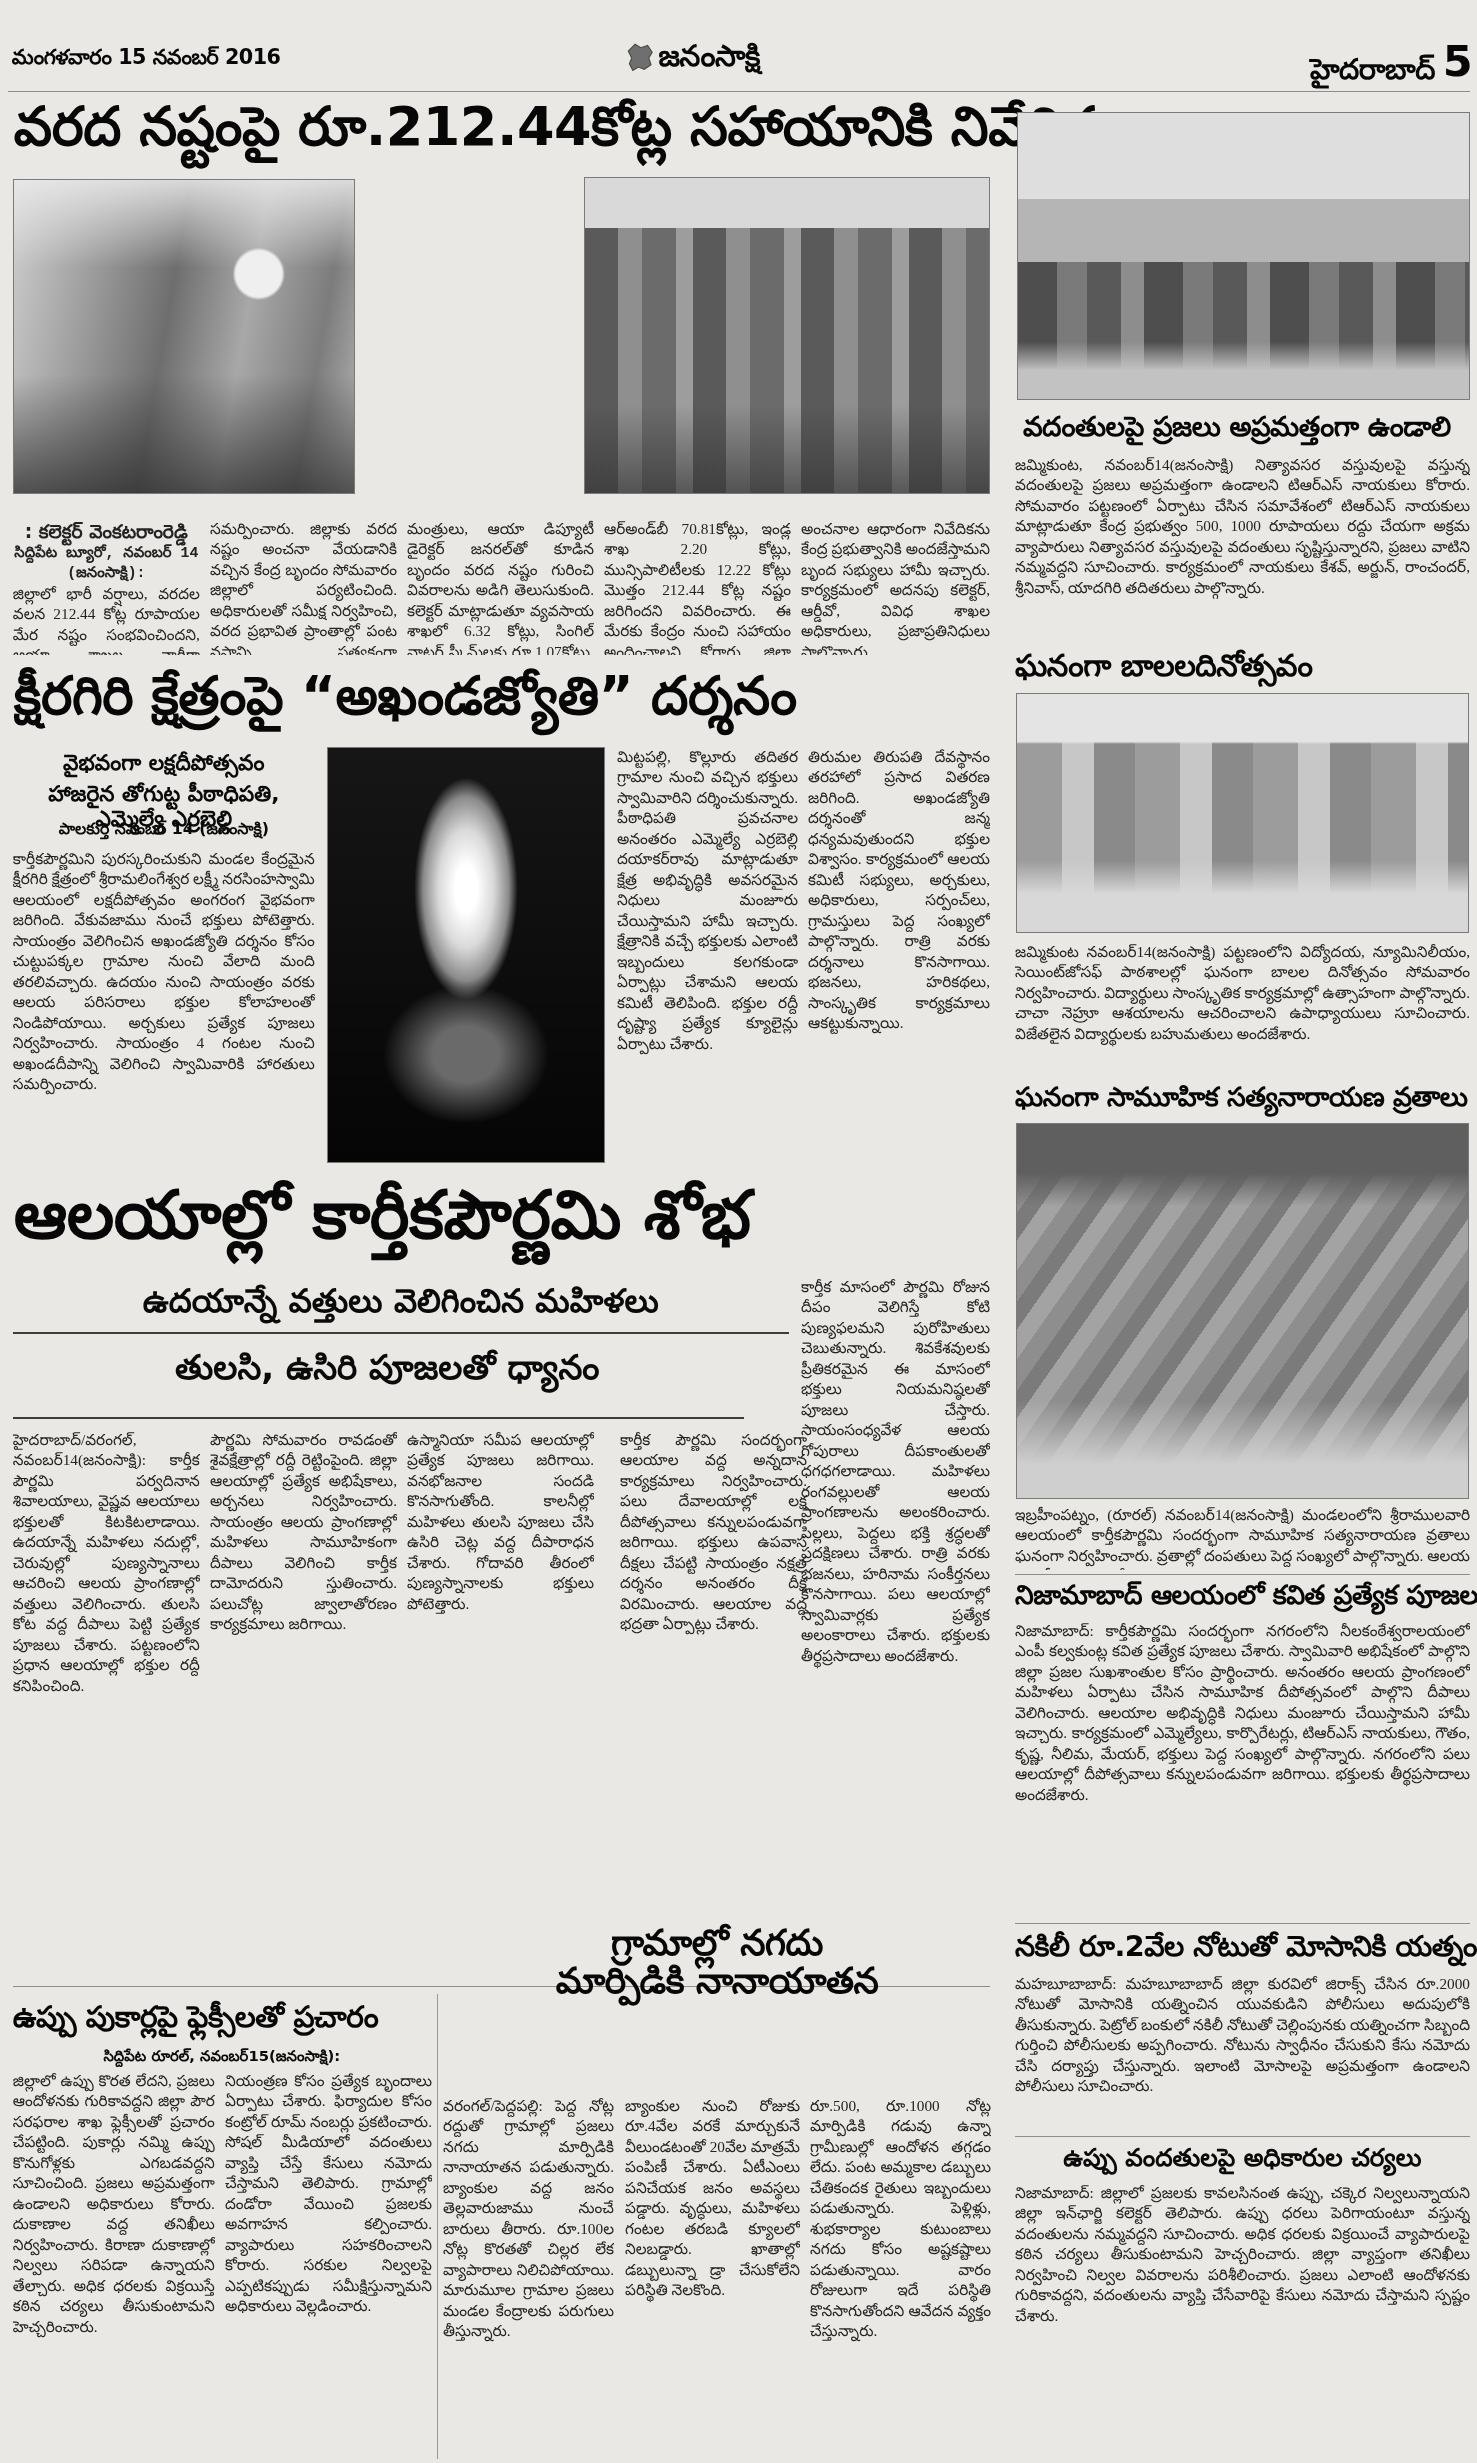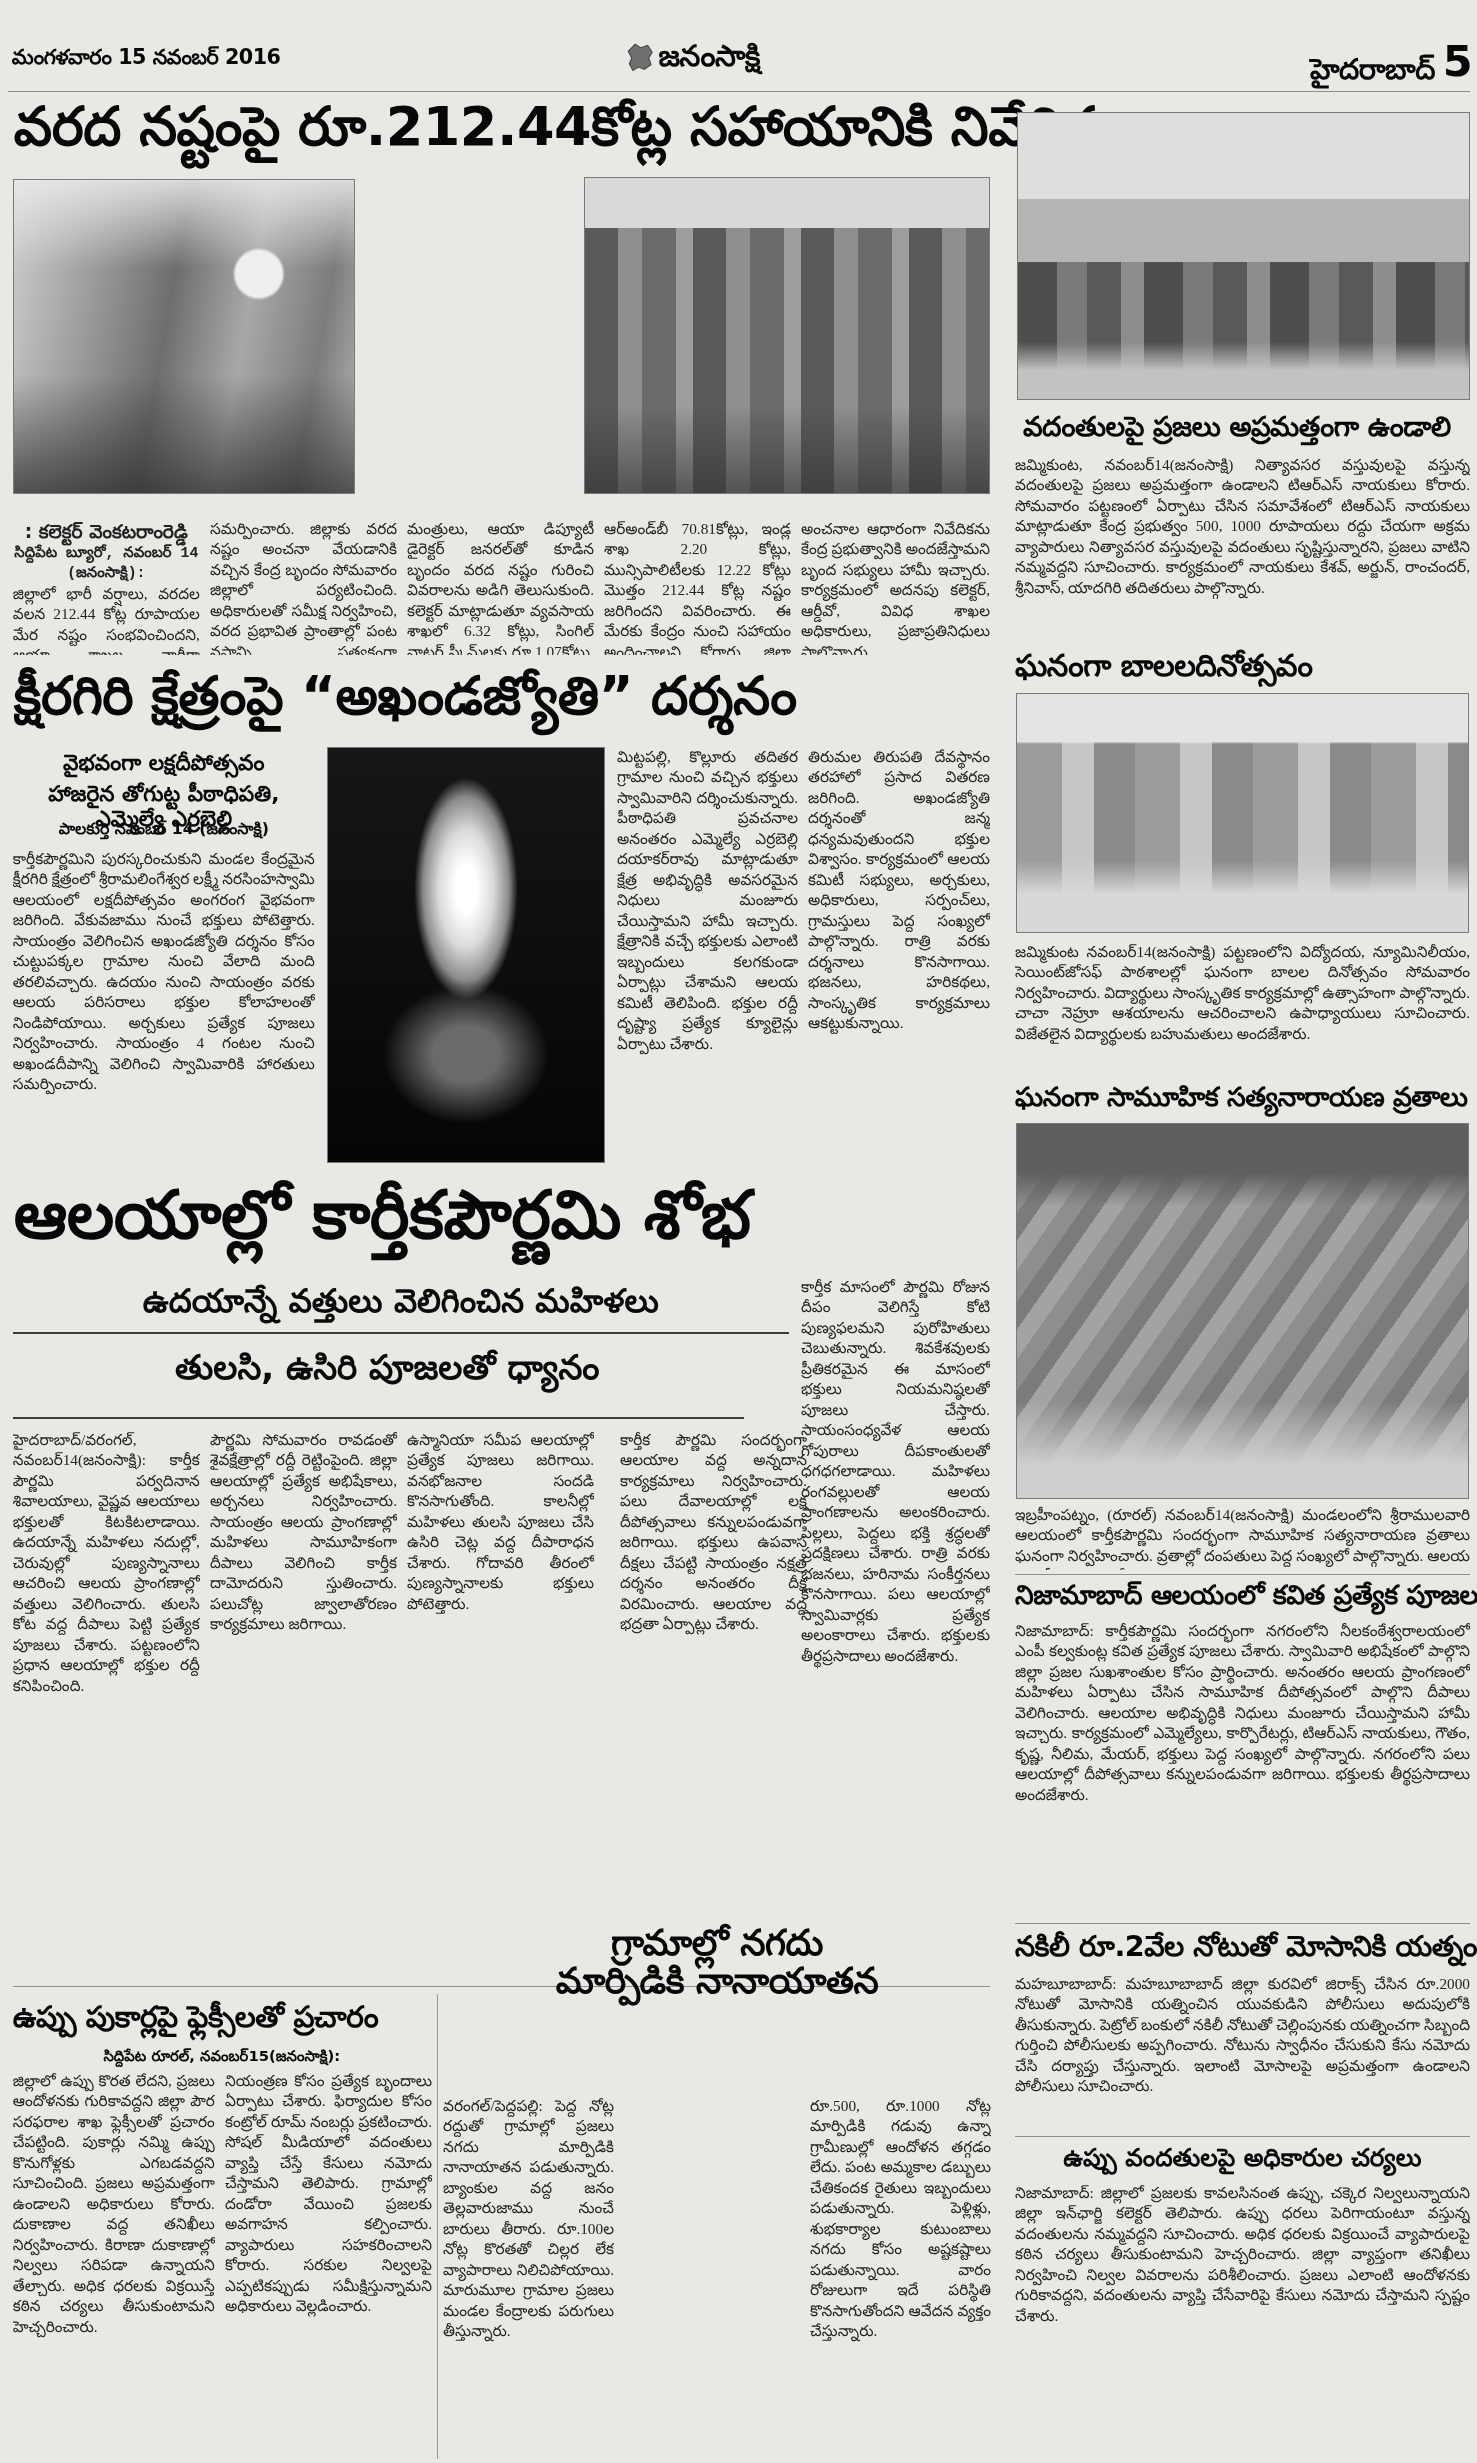--- a/index.html
+++ b/index.html
@@ -97,20 +97,21 @@
   <div class="head" style="left:12.8px;top:2002px;font-size:29.6px;font-weight:700;">ఉప్పు పుకార్లపై ఫ్లెక్సీలతో ప్రచారం</div>
   <div class="subhead" style="left:12.8px;top:2047px;width:418px;font-size:14.8px;">సిద్దిపేట రూరల్, నవంబర్15(జనంసాక్షి):</div>
   <div class="serif-col" style="left:12.8px;top:2071px;width:202px;height:386px;"><span>జిల్లాలో ఉప్పు కొరత లేదని, ప్రజలు ఆందోళనకు గురికావద్దని జిల్లా పౌర సరఫరాల శాఖ ఫ్లెక్సీలతో ప్రచారం చేపట్టింది. పుకార్లు నమ్మి ఉప్పు కొనుగోళ్లకు ఎగబడవద్దని సూచించింది. ప్రజలు అప్రమత్తంగా ఉండాలని అధికారులు కోరారు. దుకాణాల వద్ద తనిఖీలు నిర్వహించారు. కిరాణా దుకాణాల్లో నిల్వలు సరిపడా ఉన్నాయని తేల్చారు. అధిక ధరలకు విక్రయిస్తే కఠిన చర్యలు తీసుకుంటామని హెచ్చరించారు.</span></div>
   <div class="serif-col" style="left:225px;top:2071px;width:207px;height:386px;"><span>నియంత్రణ కోసం ప్రత్యేక బృందాలు ఏర్పాటు చేశారు. ఫిర్యాదుల కోసం కంట్రోల్ రూమ్ నంబర్లు ప్రకటించారు. సోషల్ మీడియాలో వదంతులు వ్యాప్తి చేస్తే కేసులు నమోదు చేస్తామని తెలిపారు. గ్రామాల్లో దండోరా వేయించి ప్రజలకు అవగాహన కల్పించారు. వ్యాపారులు సహకరించాలని కోరారు. సరకుల నిల్వలపై ఎప్పటికప్పుడు సమీక్షిస్తున్నామని అధికారులు వెల్లడించారు.</span></div>
 
   <div class="head center" style="left:443px;top:1924px;width:548px;font-size:36px;white-space:normal;">
     <div>గ్రామాల్లో నగదు</div>
     <div>మార్పిడికి నానాయాతన</div>
   </div>
   <div class="serif-col" style="left:443px;top:2096px;width:171px;height:361px;"><span>వరంగల్/పెద్దపల్లి: పెద్ద నోట్ల రద్దుతో గ్రామాల్లో ప్రజలు నగదు మార్పిడికి నానాయాతన పడుతున్నారు. బ్యాంకుల వద్ద జనం తెల్లవారుజాము నుంచే బారులు తీరారు. రూ.100ల నోట్ల కొరతతో చిల్లర లేక వ్యాపారాలు నిలిచిపోయాయి. మారుమూల గ్రామాల ప్రజలు మండల కేంద్రాలకు పరుగులు తీస్తున్నారు.</span></div>
+  <div class="serif-col" style="left:625px;top:2096px;width:175px;height:361px;"><span>బ్యాంకుల నుంచి రోజుకు రూ.4వేల వరకే మార్చుకునే వీలుండటంతో 20వేల మాత్రమే పంపిణీ చేశారు. ఏటీఎంలు పనిచేయక జనం అవస్థలు పడ్డారు. వృద్ధులు, మహిళలు గంటల తరబడి క్యూలలో నిలబడ్డారు. ఖాతాల్లో డబ్బులున్నా డ్రా చేసుకోలేని పరిస్థితి నెలకొంది.</span></div>
   <div class="serif-col" style="left:810px;top:2096px;width:181px;height:361px;"><span>రూ.500, రూ.1000 నోట్ల మార్పిడికి గడువు ఉన్నా గ్రామీణుల్లో ఆందోళన తగ్గడం లేదు. పంట అమ్మకాల డబ్బులు చేతికందక రైతులు ఇబ్బందులు పడుతున్నారు. పెళ్లిళ్లు, శుభకార్యాల కుటుంబాలు నగదు కోసం అష్టకష్టాలు పడుతున్నాయి. వారం రోజులుగా ఇదే పరిస్థితి కొనసాగుతోందని ఆవేదన వ్యక్తం చేస్తున్నారు.</span></div>
 
   <div class="photo" style="left:1017px;top:112px;width:453px;height:288px;background:
       linear-gradient(180deg,#dedede 0 30%,#b5b5b5 30% 52%, transparent 52%),
       linear-gradient(180deg, transparent 80%, #c2c2c2 90%),
       repeating-linear-gradient(90deg,#4e4e4e 0 39px,#7a7a7a 39px 69px,#595959 69px 103px,#8d8d8d 103px 126px);"></div>
 
   <div class="head" style="left:1015px;top:413px;font-size:27.6px;font-weight:700;margin-left:8px;">వదంతులపై ప్రజలు అప్రమత్తంగా ఉండాలి</div>
   <div class="serif-col" style="left:1015px;top:455px;width:455px;height:189px;"><span>జమ్మికుంట, నవంబర్14(జనంసాక్షి) నిత్యావసర వస్తువులపై వస్తున్న వదంతులపై ప్రజలు అప్రమత్తంగా ఉండాలని టిఆర్‌ఎస్ నాయకులు కోరారు. సోమవారం పట్టణంలో ఏర్పాటు చేసిన సమావేశంలో టిఆర్‌ఎస్ నాయకులు మాట్లాడుతూ కేంద్ర ప్రభుత్వం 500, 1000 రూపాయలు రద్దు చేయగా అక్రమ వ్యాపారులు నిత్యావసర వస్తువులపై వదంతులు సృష్టిస్తున్నారని, ప్రజలు వాటిని నమ్మవద్దని సూచించారు. కార్యక్రమంలో నాయకులు కేశవ్, అర్జున్, రాంచందర్, శ్రీనివాస్, యాదగిరి తదితరులు పాల్గొన్నారు.</span></div>
 

